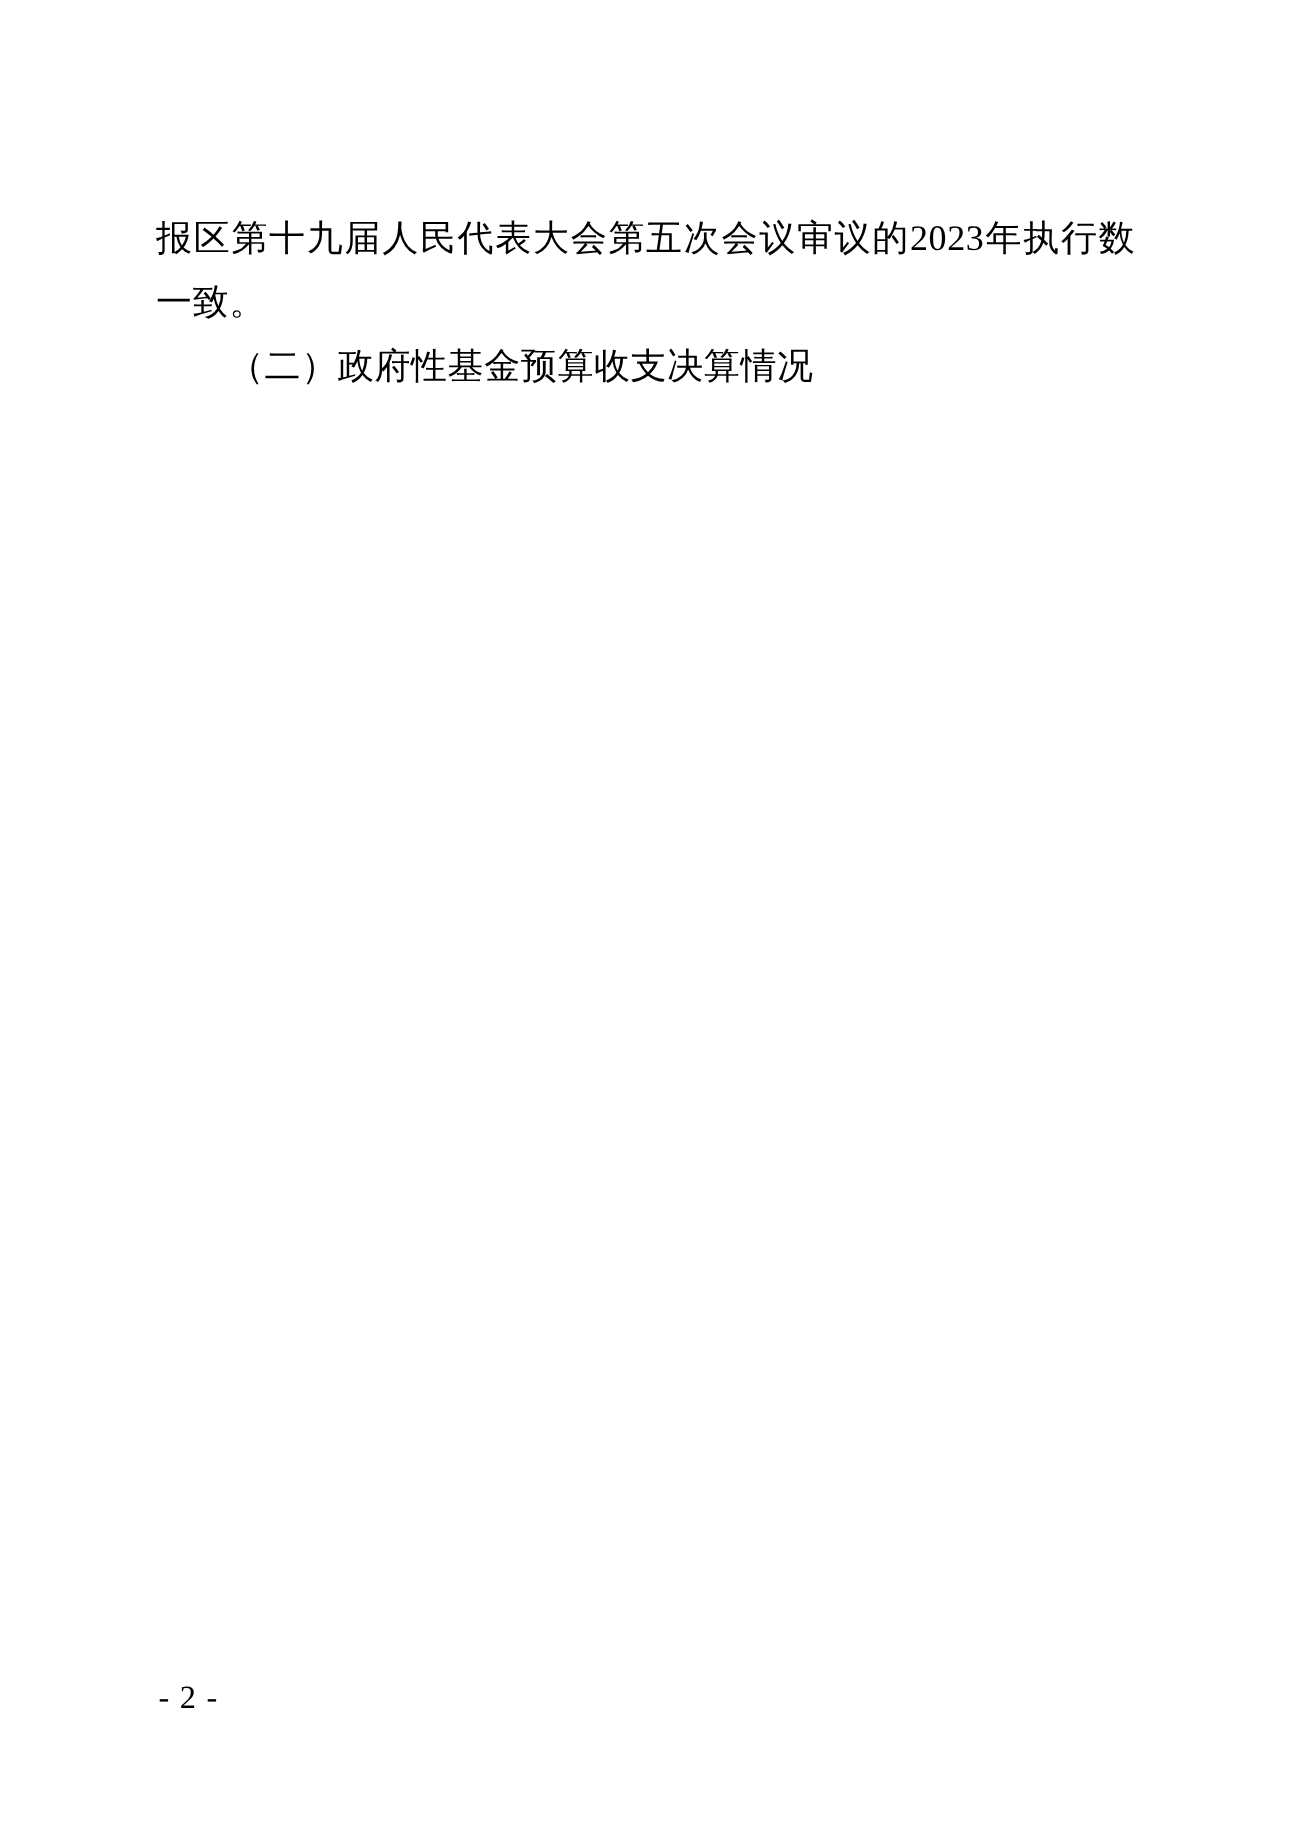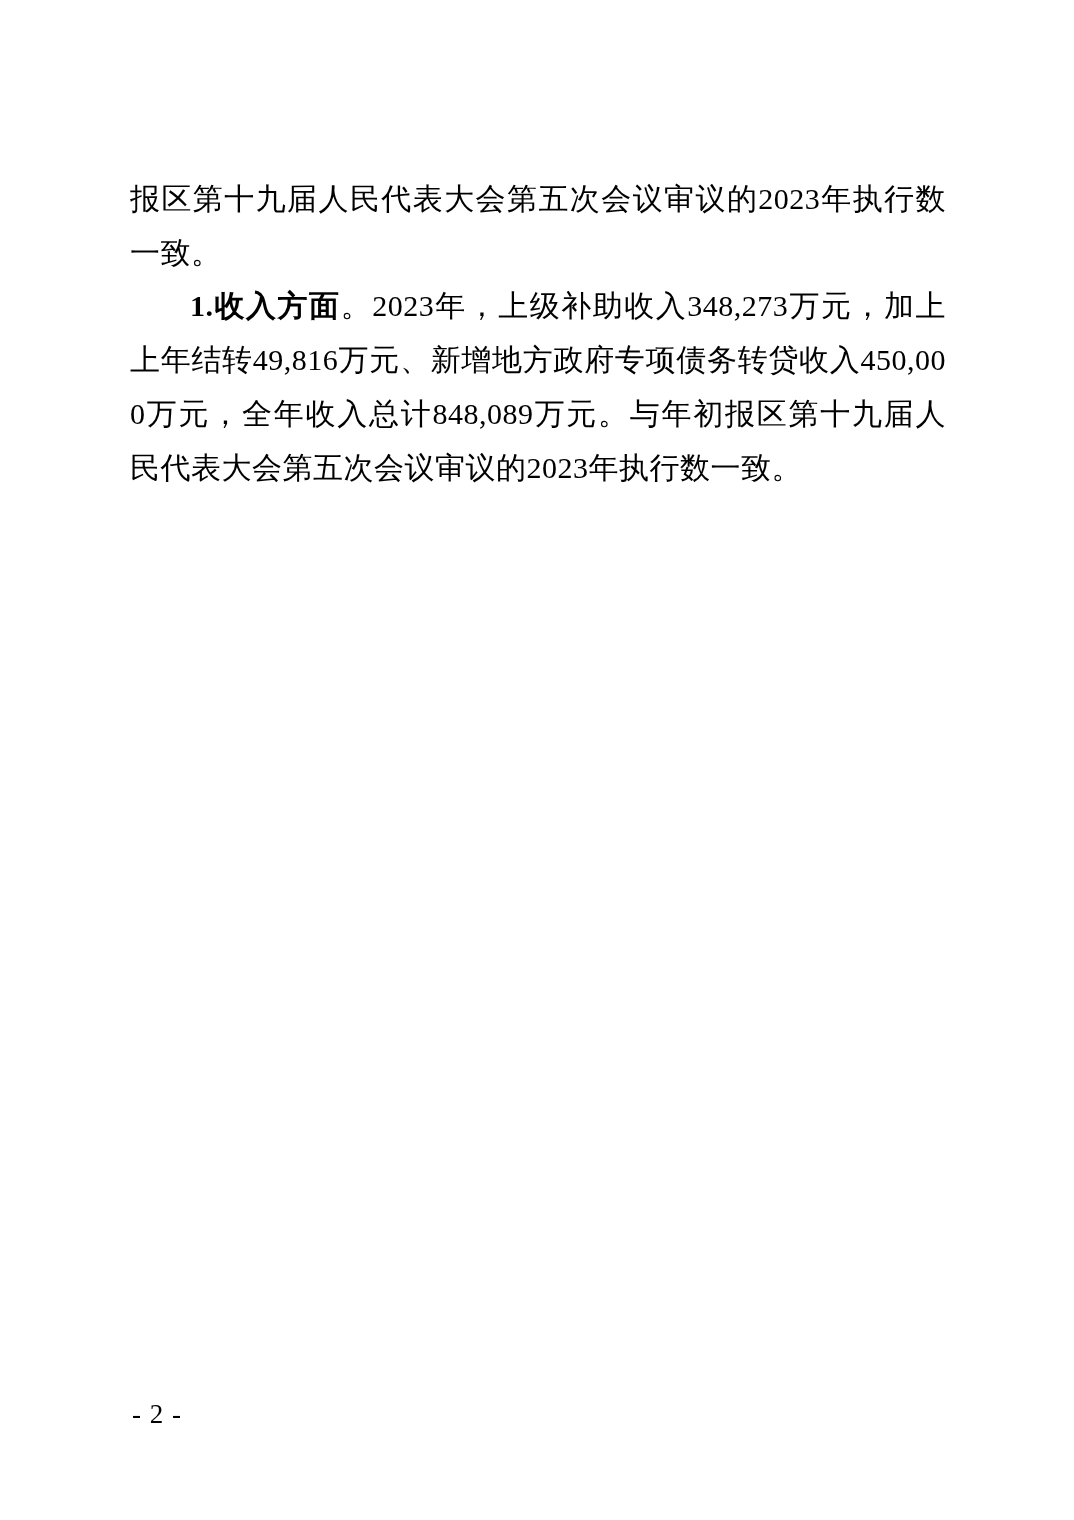--- a/index.html
+++ b/index.html
@@ -57,22 +57,22 @@
 </head>
 <body>
 
 <div class="page">
 
   <div class="text-block">
 
     <p class="para"><span>报区第十九届人民代表大会第五次会议审议的2023年执行数一致。</span></p>
 
 
+    <h2 class="section-heading">（二）政府性基金预算收支决算情况</h2>
 
-    <p class="para indent"><span class="lead">1.收入方面</span><span>。2023年，上级补助收入348,273万元，加上上年结转49,816万元、新增地方政府专项债务转贷收入450,000万元，全年收入总计848,089万元。与年初报区第十九届人民代表大会第五次会议审议的2023年执行数一致。</span></p>
 
 
 
 
   </div>
 
   <div class="footer">- 2 -</div>
 
 </div>
 

